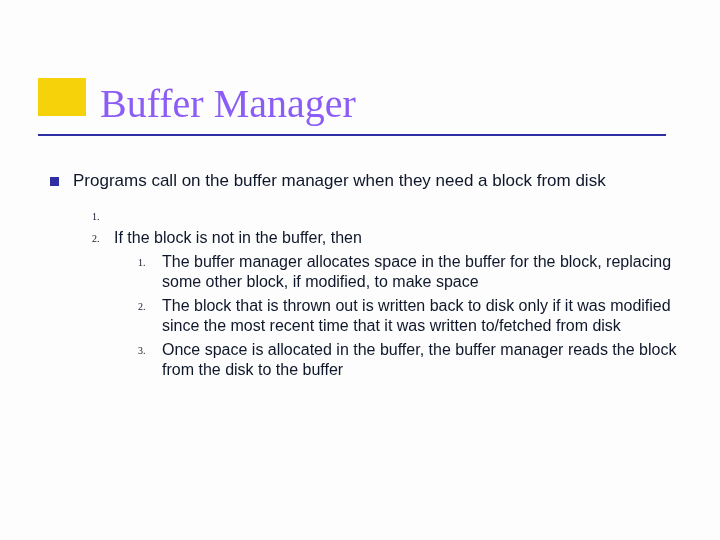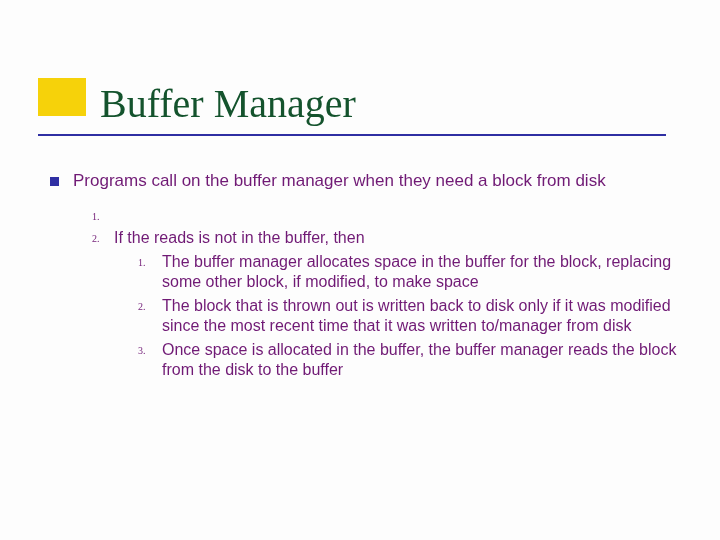--- a/index.html
+++ b/index.html
@@ -1,21 +1,21 @@
 <!DOCTYPE html>
 <html><head>
 <meta charset="utf-8">
 <style>
   * { margin: 0; padding: 0; box-sizing: border-box; }
   html, body { width: 720px; height: 540px; background: #fdfdfd; font-family: "Segoe UI", Verdana, sans-serif; color: #000; }
   .slide { position: relative; width: 720px; height: 540px; padding: 70px 50px 40px 50px; }
   .deco-yellow { position: absolute; top: 78px; left: 38px; width: 48px; height: 38px; background: #f6d20a; z-index: 0; }
   .deco-line { position: absolute; top: 134px; left: 38px; width: 628px; height: 2px; background: #2f2fa3; z-index: 1; }
-  .title { position: absolute; top: 80px; left: 100px; font-family: "Times New Roman", Georgia, serif; font-size: 40px; font-weight: 400; color: #14532d; z-index: 2; }
-  .body { position: absolute; top: 170px; left: 50px; right: 42px; font-size: 17px; line-height: 1.28; color: #701a75; }
+  .title { position: absolute; top: 80px; left: 100px; font-family: "Times New Roman", Georgia, serif; font-size: 40px; font-weight: 400; color: #8b5cf6; z-index: 2; }
+  .body { position: absolute; top: 170px; left: 50px; right: 42px; font-size: 17px; line-height: 1.28; color: #0f172a; }
   .lvl1 { display: flex; align-items: flex-start; }
   .sq { display: inline-block; width: 9px; height: 9px; background: #2f2fa3; margin-top: 7px; margin-right: 14px; flex-shrink: 0; }
   .lvl2 { margin-left: 42px; margin-top: 14px; font-size: 16px; }
   .lvl2 .row { display: flex; align-items: flex-start; margin-bottom: 4px; }
   .num { font-family: "Times New Roman", serif; font-size: 10px; min-width: 22px; padding-top: 5px; flex-shrink: 0; }
   .lvl3 { margin-left: 46px; margin-top: 2px; }
   .lvl3 .row { display: flex; align-items: flex-start; margin-bottom: 3px; }
   .lvl3 .num { min-width: 24px; }
 </style>
 </head>
@@ -31,31 +31,31 @@
       <span class="sq"></span>
       <span>Programs call on the buffer manager when they need a block from disk</span>
     </div>
 
     <div class="lvl2">
       <div class="row">
         <span class="num">1.</span>
       </div>
       <div class="row">
         <span class="num">2.</span>
-        <span>If the reads is not in the buffer, then</span>
+        <span>If the block is not in the buffer, then</span>
       </div>
 
       <div class="lvl3">
         <div class="row">
           <span class="num">1.</span>
           <span>The buffer manager allocates space in the buffer for the block, replacing some other block, if modified, to make space</span>
         </div>
         <div class="row">
           <span class="num">2.</span>
-          <span>The block that is thrown out is written back to disk only if it was modified since the most recent time that it was written to/manager from disk</span>
+          <span>The block that is thrown out is written back to disk only if it was modified since the most recent time that it was written to/fetched from disk</span>
         </div>
         <div class="row">
           <span class="num">3.</span>
           <span>Once space is allocated in the buffer, the buffer manager reads the block from the disk to the buffer</span>
         </div>
       </div>
     </div>
   </div>
 </div>
 

